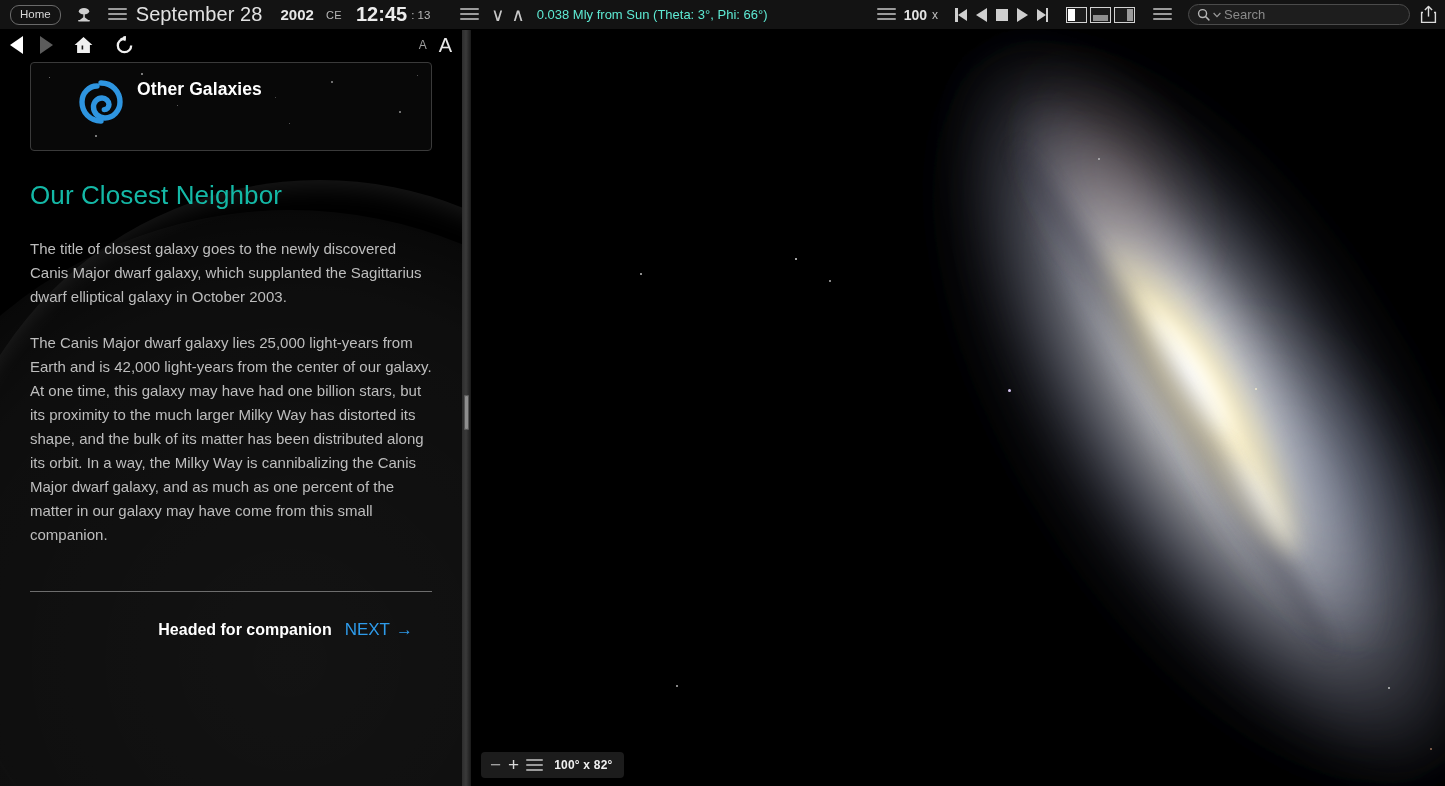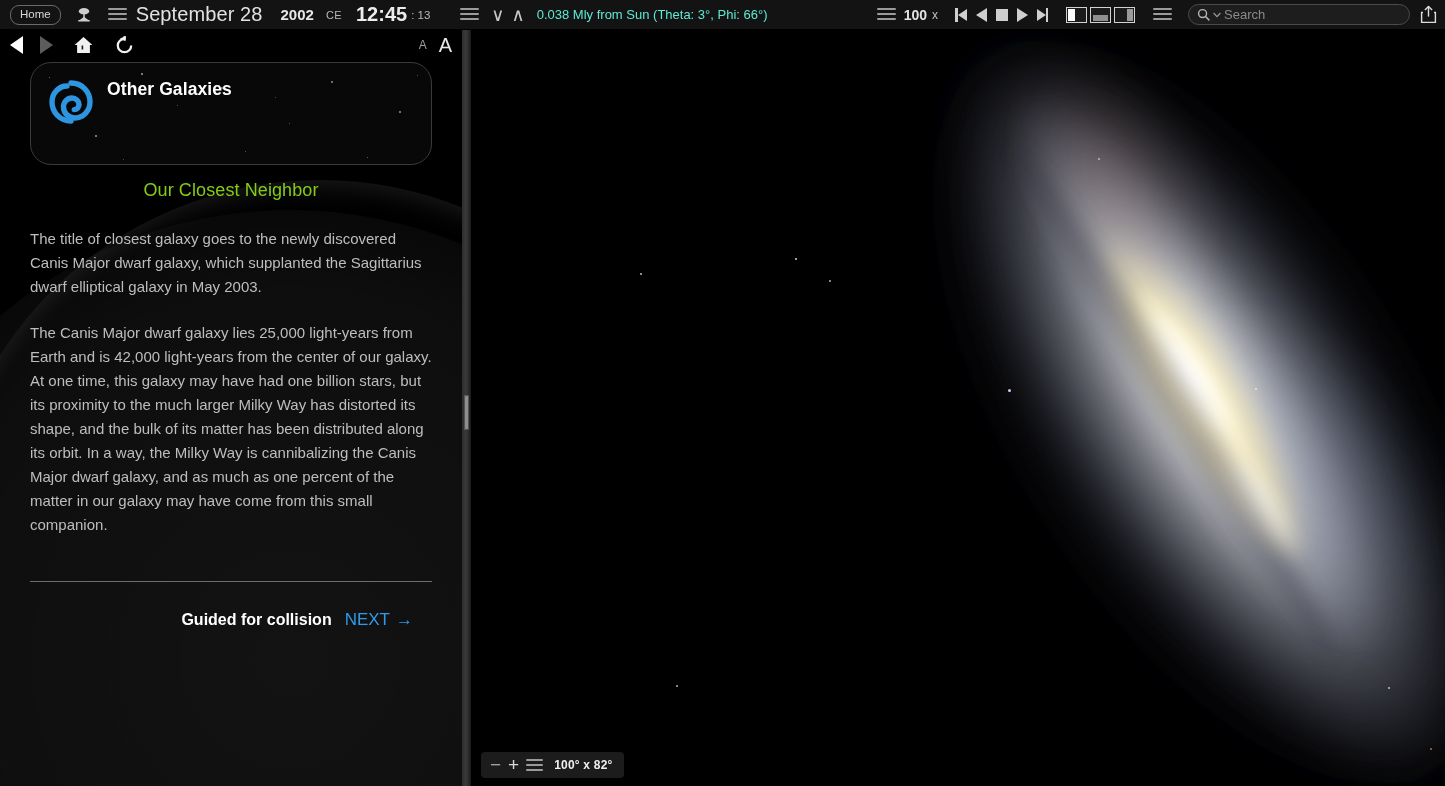--- a/index.html
+++ b/index.html
@@ -99,36 +99,36 @@
     pointer-events: none;
   }
   .limb2 {
     position: absolute; left: -60px; top: 120px; width: 760px; height: 760px;
     border-radius: 50%;
     box-shadow: inset 0 14px 26px -8px rgba(255,255,255,0.10);
     pointer-events: none;
   }
 
   .tourcard {
-    position: absolute; left: 30px; top: 2px; width: 402px; height: 103px;
-    border: 1px solid #3a3a3a; border-radius: 21px;
+    position: absolute; left: 30px; top: 2px; width: 402px; height: 89px;
+    border: 1px solid #3a3a3a; border-radius: 4px;
     background: #080808;
-    display: flex; align-items: flex-start; overflow: hidden;
+    display: flex; align-items: flex-start; overflow: hidden; padding-left: 30px;
   }
   .tc-stars { position: absolute; inset: 0; pointer-events: none; }
   .tc-stars i { position: absolute; background: #fff; border-radius: 50%; }
   .tc-icon {
     position: relative; margin: 17px 0 0 18px; width: 44px; height: 44px; flex: none;
   }
   .tc-text { position: relative; margin: 16px 14px 0 14px; }
   .tc-title { color: #ffffff; font-size: 17.5px; font-weight: 700; letter-spacing: .1px; }
   .tc-crumb { color: #a3a3a3; font-size: 13px; line-height: 21px; margin-top: 4px; max-width: 290px; }
 
   .article { position: absolute; left: 30px; top: 120px; width: 402px; }
-  .art-title { color: #84cc16; font-size: 18px; font-weight: 400; letter-spacing: .1px; text-align: center; }
+  .art-title { color: #14b8a6; font-size: 26px; font-weight: 400; letter-spacing: .1px; }
   .art-p {
     color: #bdbdbd; font-size: 15px; line-height: 24px; margin-top: 22px;
   }
   .art-p.first { margin-top: 26px; }
   .divider { height: 1px; background: #6d6d6d; margin-top: 44px; }
   .art-foot {
     margin-top: 28px; display: flex; align-items: center; justify-content: flex-end;
     gap: 13px; padding-right: 19px;
   }
   .foot-label { color: #ffffff; font-size: 16px; font-weight: 700; }
@@ -329,25 +329,25 @@
         </svg>
       </div>
 
       <div class="tc-text">
         <div class="tc-title">Other Galaxies</div>
       </div>
     </div>
 
     <div class="article">
       <div class="art-title">Our Closest Neighbor</div>
-      <div class="art-p first">The title of closest galaxy goes to the newly discovered Canis Major dwarf galaxy, which supplanted the Sagittarius dwarf elliptical galaxy in May 2003.</div>
+      <div class="art-p first">The title of closest galaxy goes to the newly discovered Canis Major dwarf galaxy, which supplanted the Sagittarius dwarf elliptical galaxy in October 2003.</div>
       <div class="art-p">The Canis Major dwarf galaxy lies 25,000 light-years from Earth and is 42,000 light-years from the center of our galaxy. At one time, this galaxy may have had one billion stars, but its proximity to the much larger Milky Way has distorted its shape, and the bulk of its matter has been distributed along its orbit. In a way, the Milky Way is cannibalizing the Canis Major dwarf galaxy, and as much as one percent of the matter in our galaxy may have come from this small companion.</div>
       <div class="divider"></div>
       <div class="art-foot">
-        <span class="foot-label">Guided for collision</span>
+        <span class="foot-label">Headed for companion</span>
         <span class="foot-next">
           <span>NEXT</span>
           <span>→</span>
         </span>
       </div>
     </div>
   </div>
 
   <div class="splitter">
     <div class="split-grip"></div>

